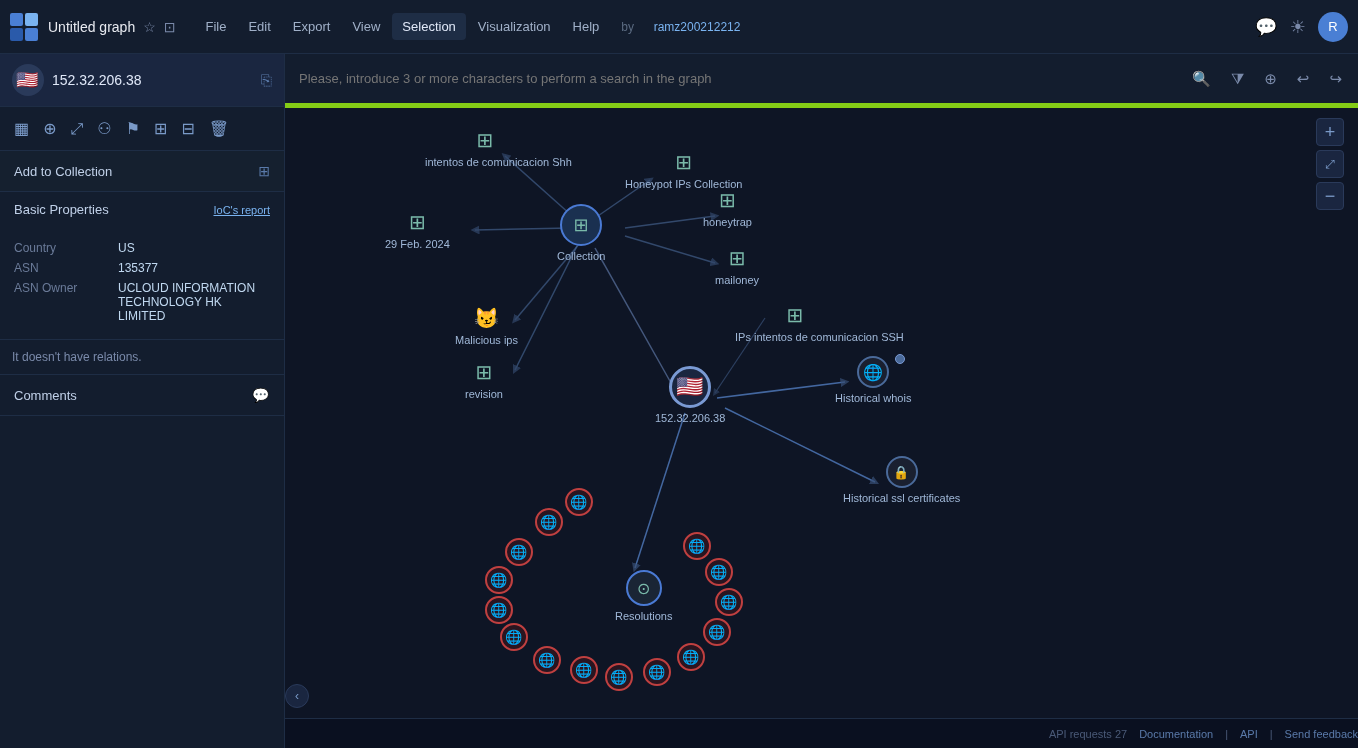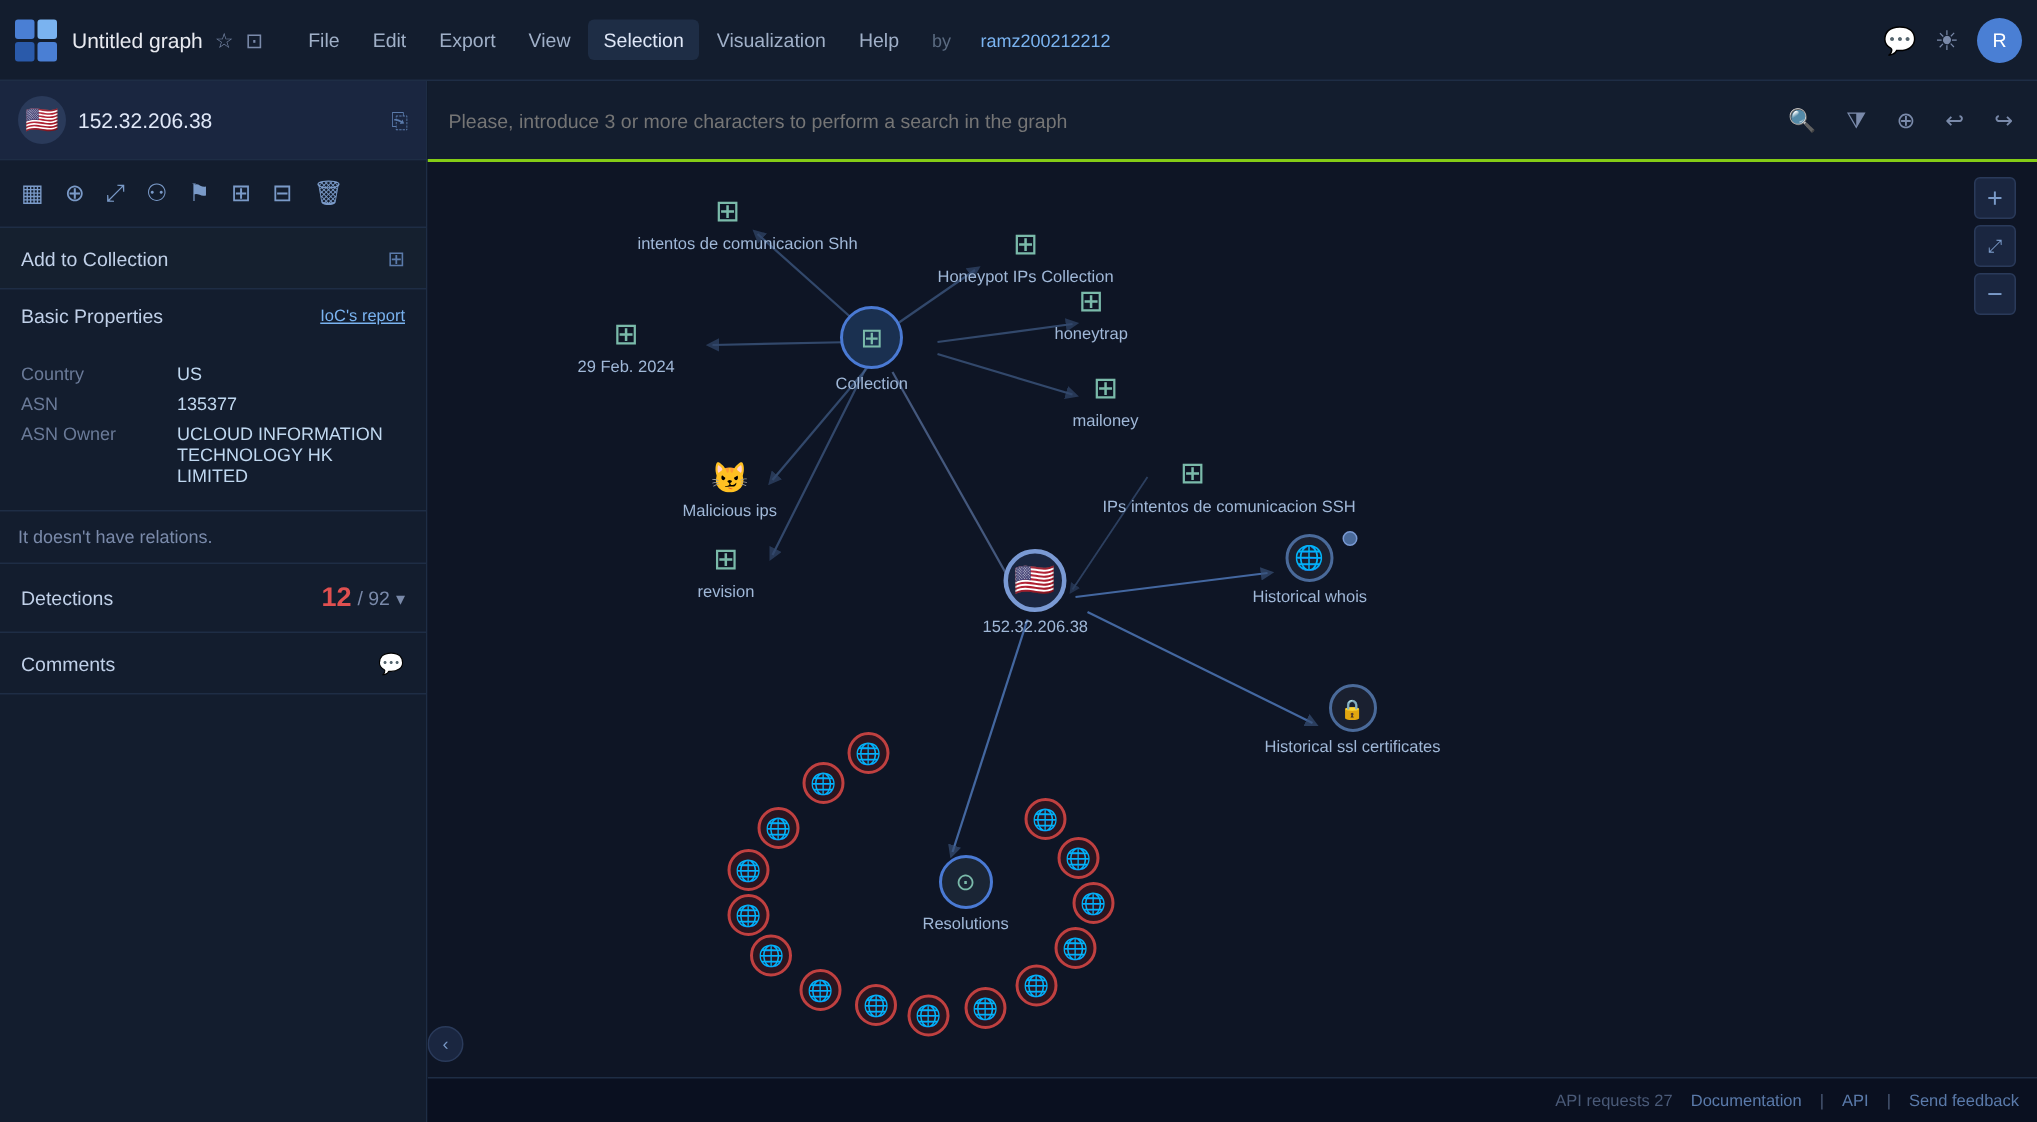--- a/index.html
+++ b/index.html
@@ -63,21 +63,21 @@
     .detections-total { color: #7a8aaa; font-size: 13px; }
     .chevron { color: #7a8aaa; font-size: 12px; }
 
     
     .comments-header { display: flex; align-items: center; justify-content: space-between; padding: 12px 14px; }
 
     
     .graph-area { flex: 1; position: relative; background: #0e1525; overflow: hidden; }
 
     
-    .search-bar { position: absolute; top: 0; left: 0; right: 0; height: 54px; display: flex; align-items: center; background: #131d2e; border-bottom: 2px solid #84cc16; padding: 0 10px; gap: 8px; z-index: 10; }
+    .search-bar { position: absolute; top: 0; left: 0; right: 0; height: 54px; display: flex; align-items: center; background: #131d2e; border-bottom: 5px solid #84cc16; padding: 0 10px; gap: 8px; z-index: 10; }
     .search-input { flex: 1; background: transparent; border: none; color: #6a7a98; font-size: 13px; outline: none; padding: 6px 4px; }
     .search-action { color: #7a8aaa; font-size: 15px; cursor: pointer; padding: 4px 6px; }
 
     
     .graph-canvas { position: absolute; top: 54px; left: 0; right: 0; bottom: 30px; }
 
     
     .node { position: absolute; display: flex; flex-direction: column; align-items: center; gap: 4px; cursor: pointer; }
     .node-label { color: #a0b8d8; font-size: 11px; text-align: center; max-width: 120px; white-space: nowrap; }
     .node-icon { display: flex; align-items: center; justify-content: center; }
@@ -93,21 +93,21 @@
 
     
     .ssl-node { width: 32px; height: 32px; border-radius: 50%; border: 2px solid #4a6a9a; background: #1a2030; display: flex; align-items: center; justify-content: center; font-size: 9px; color: #8ab0e0; font-weight: bold; }
 
     
     .zoom-controls { position: absolute; top: 64px; right: 14px; display: flex; flex-direction: column; gap: 4px; z-index: 10; }
     .zoom-btn { width: 28px; height: 28px; background: #1a2640; border: 1px solid #2a3a5a; border-radius: 4px; color: #7a9ac8; font-size: 18px; cursor: pointer; display: flex; align-items: center; justify-content: center; }
     .zoom-fit { width: 28px; height: 28px; background: #1a2640; border: 1px solid #2a3a5a; border-radius: 4px; color: #7a9ac8; font-size: 12px; cursor: pointer; display: flex; align-items: center; justify-content: center; }
 
     
-    .bottom-bar { position: absolute; bottom: 0; left: 0; right: 0; height: 30px; background: #0a1020; border-top: 1px solid #1e2d45; display: flex; align-items: center; justify-content: flex-end; padding: 0 12px; gap: 12px; font-size: 11px; color: #4a5a78; z-index: 10; text-align: center; }
+    .bottom-bar { position: absolute; bottom: 0; left: 0; right: 0; height: 30px; background: #0a1020; border-top: 1px solid #1e2d45; display: flex; align-items: center; justify-content: flex-end; padding: 0 0; gap: 12px; font-size: 11px; color: #4a5a78; z-index: 10; text-align: center; }
     .bottom-bar a { color: #5a7aaa; text-decoration: none; cursor: pointer; }
     .api-requests { color: #4a5a78; font-size: 11px; }
 
     
     .graph-svg { position: absolute; top: 0; left: 0; width: 100%; height: 100%; pointer-events: none; }
 
     
     .detections-section { background: #131d2e; }
     .comments-section { background: #131d2e; }
 
@@ -194,30 +194,20 @@
         </div>
       </div>
     </div>
 
     <div class="section">
       <div class="relations-content">
         <span>It doesn't have relations.</span>
       </div>
     </div>
 
-    <div class="section detections-section">
-      <div class="detections-header">
-        <span class="section-title">Detections</span>
-        <span style="display:flex;align-items:center;gap:4px;">
-          <span class="detections-count">12</span>
-          <span class="detections-total">/ 92</span>
-          <span class="chevron">▾</span>
-        </span>
-      </div>
-    </div>
 
     <div class="section comments-section">
       <div class="comments-header">
         <span class="section-title">Comments</span>
         <span class="section-icon">💬</span>
       </div>
     </div>
 
   </div>
 

